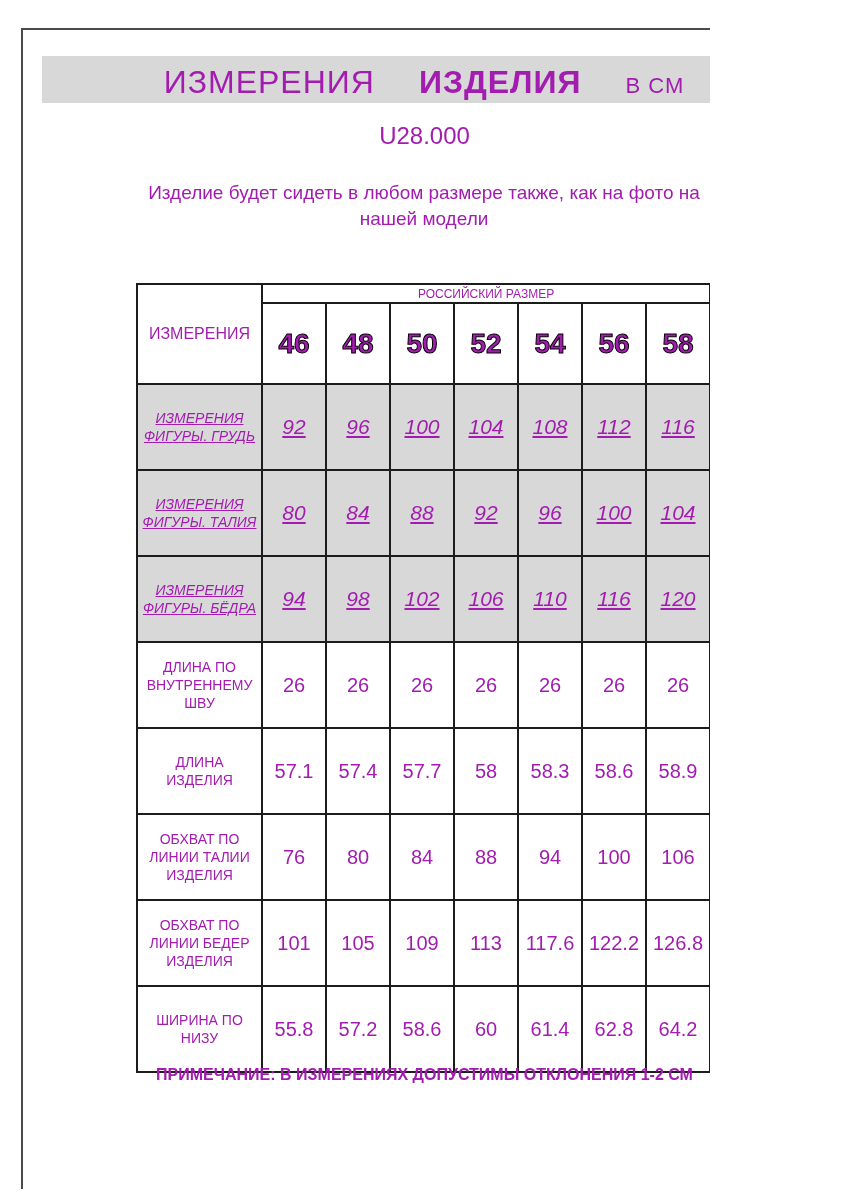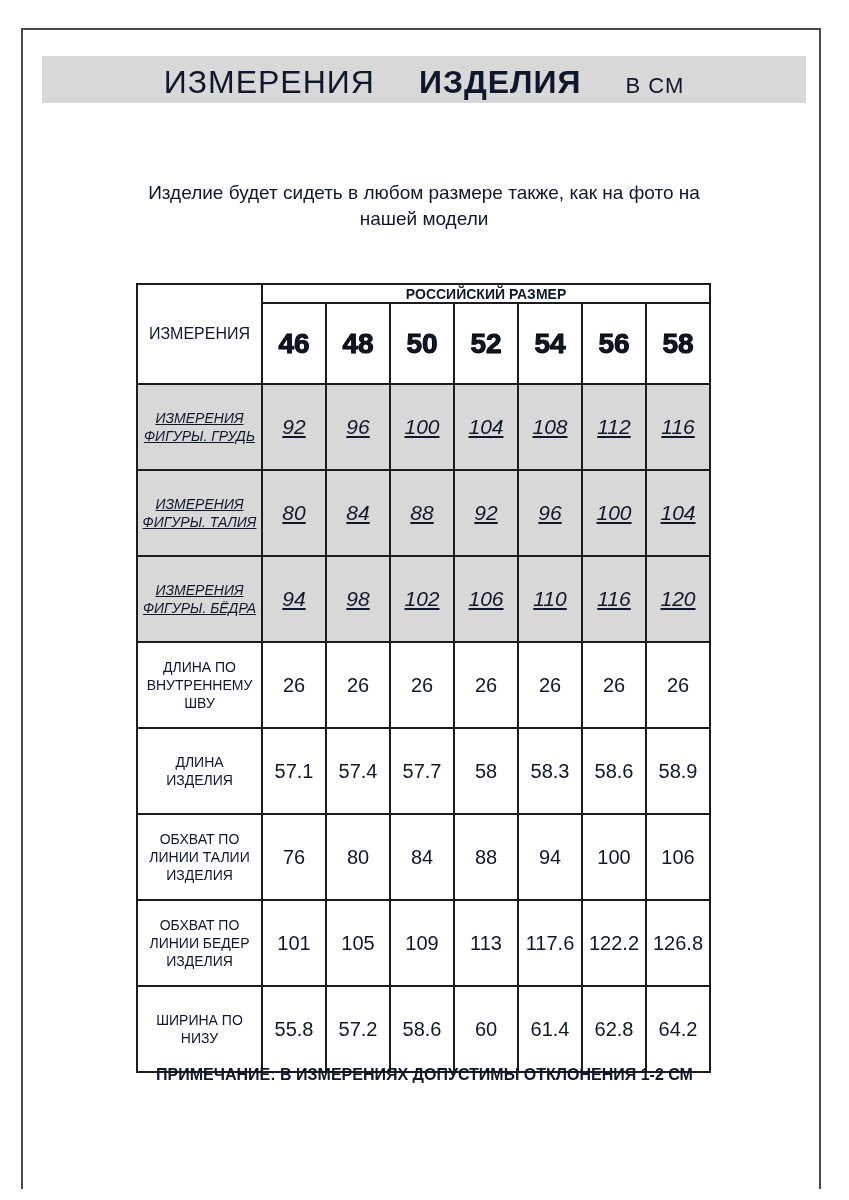--- a/index.html
+++ b/index.html
@@ -1,22 +1,22 @@
 <!DOCTYPE html>
 <html style="--bar-gray: #d8d8d8; --row-gray: #d8d8d8; --table-border: #1c1c1c; --frame-border: #4a4a4a;"><head>
 <meta charset="utf-8">
 <style>
   * { margin:0; padding:0; box-sizing:border-box; }
   html,body { background:#fff; }
   .canvas {
     position:relative;
-    width:849px; height:1200px;
+    width:710px; height:1200px;
     background:#fff;
     font-family:"Liberation Sans","DejaVu Sans",sans-serif;
-    color:#0f172a;
+    color:#a21caf;
     overflow:hidden;
   }
   .frame {
     position:absolute; left:21px; top:28px;
     width:800px; height:1161px;
     border:2px solid var(--frame-border,#4a4a4a);
     border-bottom:none;
   }
   .title-bar {
     position:absolute; left:42px; top:56px;
@@ -43,21 +43,21 @@
     border-collapse:collapse;
     table-layout:fixed;
     width:573px;
   }
   table.size-table td {
     border:2px solid var(--table-border,#1c1c1c);
     text-align:center; vertical-align:middle;
     overflow:hidden;
   }
   td.corner { width:125px; font-size:16px; }
-  tr.hdr1 td.ru-size { height:19px; font-size:14px; font-weight:bold; padding:0; }
+  tr.hdr1 td.ru-size { height:19px; font-size:12px; font-weight:normal; padding:0; }
   tr.sizes td { height:81px; font-size:28px; font-weight:bold;margin-top:24px; -webkit-text-stroke:1px #000; }
   tr.datarow td { height:86px; }
   td.lbl { font-size:14px; line-height:1.3; padding:2px 4px; }
   td.val { font-size:20px; padding:0; }
   tr.shaded td { background:var(--row-gray,#d8d8d8);text-decoration:underline; }
   tr.shaded td.lbl { font-style:italic; }
   tr.shaded td.val { font-style:italic; font-size:21px; }
   .note {
     position:absolute; left:0; top:1066px; width:849px;
     text-align:center; font-size:16px; font-weight:bold;
@@ -68,20 +68,21 @@
 
 <div class="canvas">
   <div class="frame"></div>
 
   <div class="title-bar">
     <span class="title-main">ИЗМЕРЕНИЯ</span>
     <span class="title-bold">ИЗДЕЛИЯ</span>
     <span class="title-unit">В СМ</span>
   </div>
 
+  <div class="article">U28.000</div>
 
   <div class="subtitle">
     <div>Изделие будет сидеть в любом размере также, как на фото на</div>
     <div>нашей модели</div>
   </div>
 
   <table class="size-table">
     <colgroup>
       <col style="width:125px">
       <col style="width:64px">

